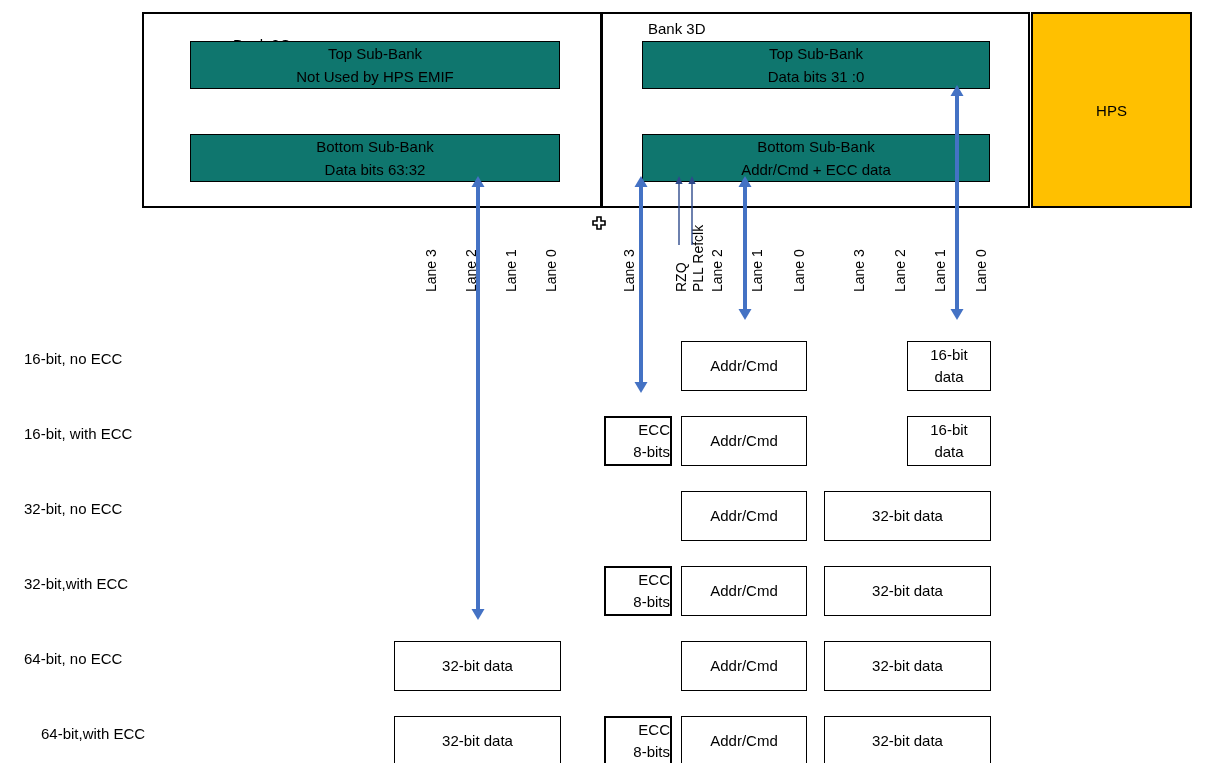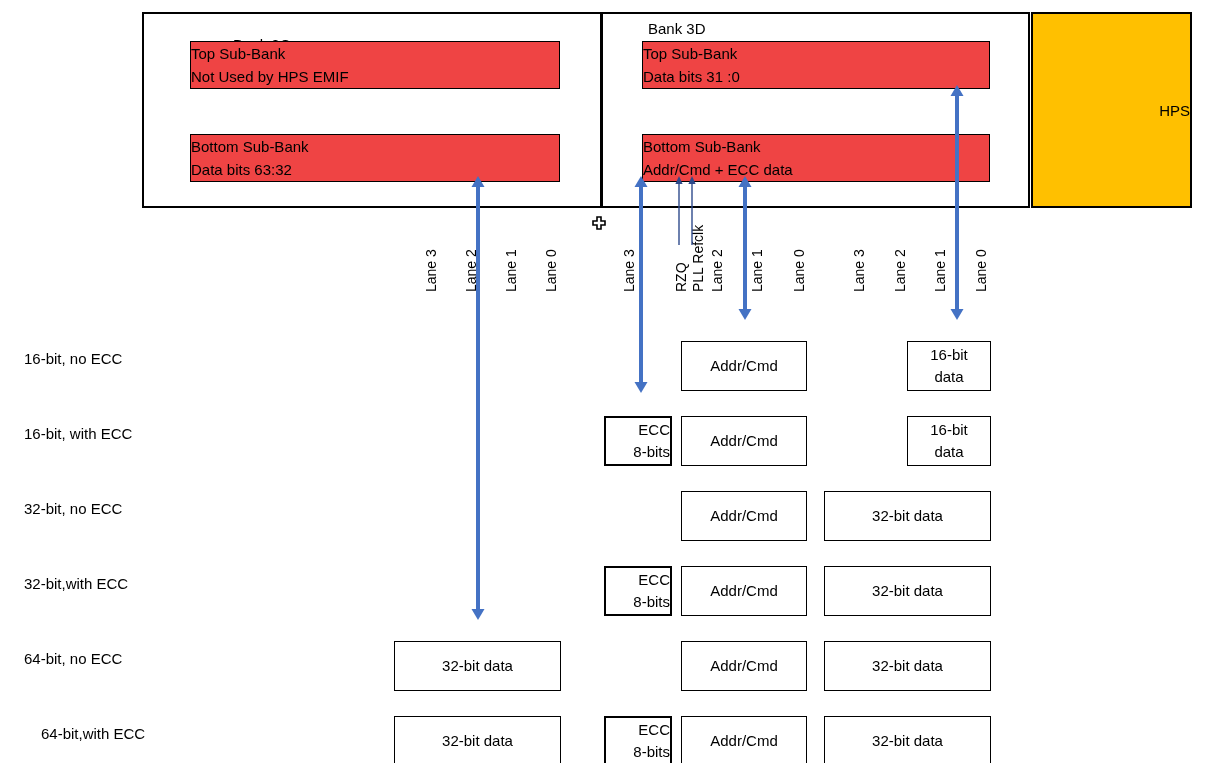--- a/index.html
+++ b/index.html
@@ -24,37 +24,37 @@
   }
   .bank-title {
     position: absolute;
     font-size: 15px;
     color: #000;
     white-space: nowrap;
   }
   .subbank {
     position: absolute;
     border: 1.4px solid #000;
-    background: #ef4444;
+    background: #0f766e;
     display: flex;
     flex-direction: column;
-    align-items: flex-start;
+    align-items: center;
     justify-content: center;
     font-size: 15px;
     color: #000;
     line-height: 1.55;
     text-align: center;
   }
   .hps-box {
     position: absolute;
     background: #ffc000;
     border: 2.5px solid #000;
     display: flex;
     align-items: center;
-    justify-content: flex-end;
+    justify-content: center;
     font-size: 15px;
     color: #000;
   }
 
   
   .lane-label {
     position: absolute;
     font-size: 14px;
     color: #000;
     white-space: nowrap;

